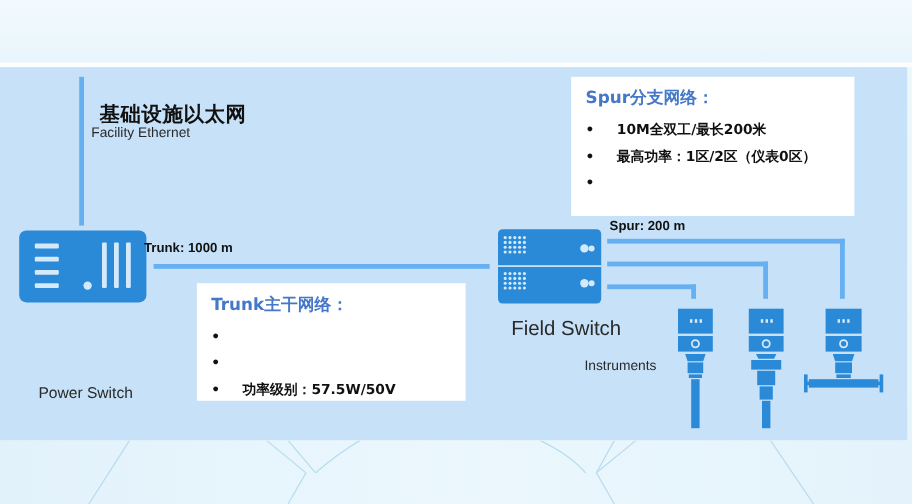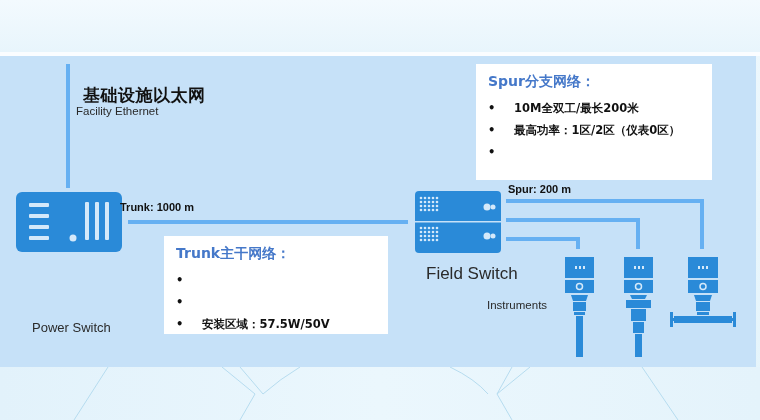--- a/index.html
+++ b/index.html
@@ -89,21 +89,21 @@
   <div class="card-title">Trunk主干网络：</div>
   <ul>
     <li>
         <span class="dot">•</span>
       </li>
     <li>
         <span class="dot">•</span>
       </li>
     <li>
         <span class="dot">•</span>
-        <span>安装区域：57.5W/50V</span>
+        <span>功率级别：57.5W/50V</span>
       </li>
   </ul>
 </div>
 
 <div class="card" style="left:476px; top:64px; width:236px; height:116px;">
   <div class="card-title">Spur分支网络：</div>
   <ul>
     <li>
         <span class="dot">•</span>
         <span>10M全双工/最长200米</span>

